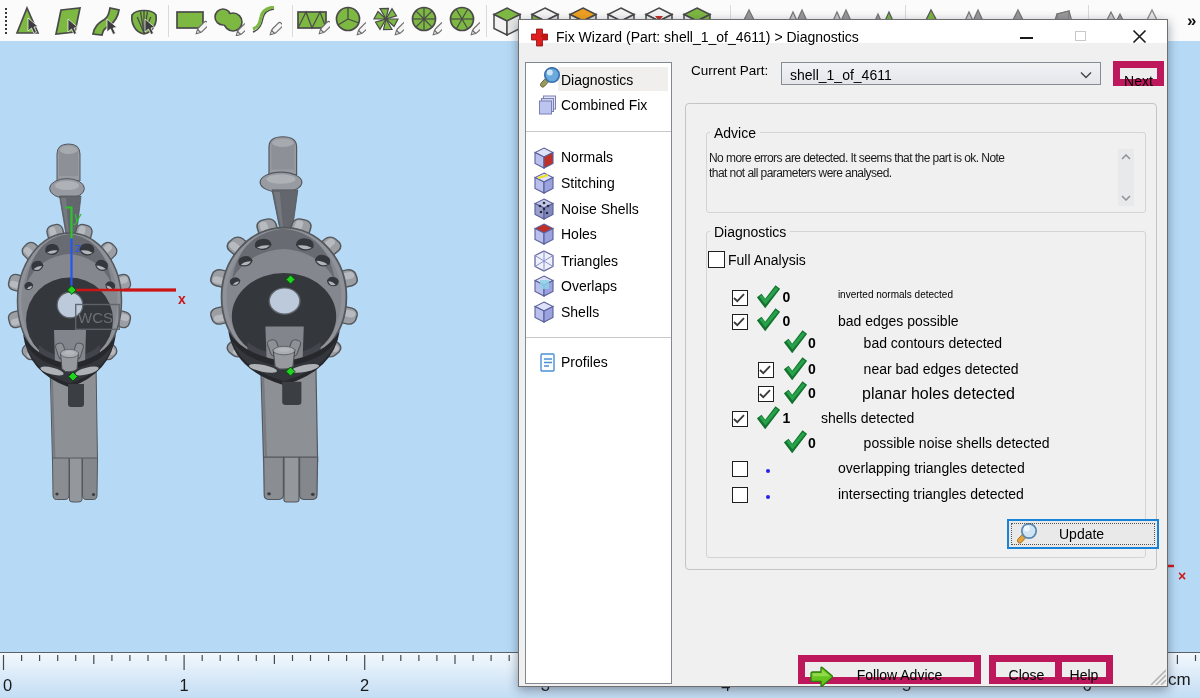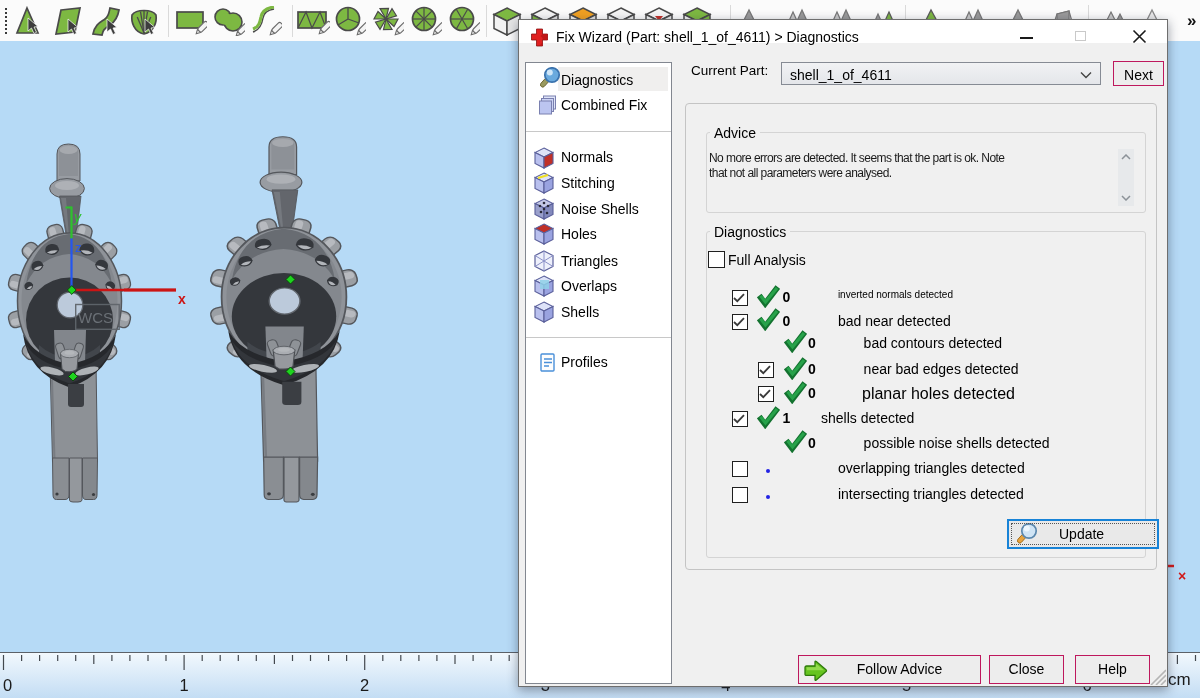--- a/index.html
+++ b/index.html
@@ -8,21 +8,21 @@
   border-top:1.6px solid #5c6168;
   background:linear-gradient(#f2f8fd, #c3ddf4); }
 #dialog { position:absolute; left:518px; top:19px; width:650px; height:668px; background:#f0f0f0; z-index:5;
   border:1px solid #6e6e6e; box-shadow:0 3px 10px rgba(30,40,60,0.45); }
 #titlebar { position:absolute; left:0; top:0; width:100%; height:23px; background:#fff; }
 #sidebar { position:absolute; left:6px; top:42px; width:147px; height:622px; background:#fff;
   border:1px solid #828790; box-shadow:inset 0 0 0 1px #fff; }
 .sbtxt { position:absolute; font-size:14px; color:#000; white-space:nowrap; }
 #combo { position:absolute; left:262px; top:42px; width:320px; height:23px;
   background:linear-gradient(#f1f2f4,#e4e6ea); border:1px solid #868b94; font-size:14px; }
-.btn { position:absolute; background:#ededed; border:1px solid #be185d; text-align:center; font-size:14px; }
+.btn { position:absolute; background:#ededed; border:7px solid #be185d; text-align:center; font-size:14px; }
 .btn span { position:relative; top:5px; }
 #panel { position:absolute; left:166px; top:83px; width:472px; height:467px;
   border:1.5px solid #c4c4c4; border-radius:4px; }
 .group { position:absolute; border:1px solid #d4d4d4; border-radius:3px; }
 .grouplabel { position:absolute; font-size:14px; background:#f0f0f0; padding:0 4px; }
 #updatebtn { position:absolute; left:488px; top:499px; width:152px; height:30px;
   background:#e9e9e9; border:2.5px solid #1883d7; }
 #updatebtn:after { content:""; position:absolute; left:2px; top:2px; right:2px; bottom:2px; border:1px dotted #555; }
 </style></head><body>
 <div id="toolbar">
@@ -551,21 +551,21 @@
     <div style="position:absolute;left:212.5px;top:293.5px;width:16px;height:16px;border:1.7px solid #1f1f1f;background:#fff;box-sizing:border-box">
       <svg width="12" height="12" viewBox="0 0 12 12" style="position:absolute;left:0px;top:0px">
         <path d="M1,7 L4.3,10.2 L11,3.2" stroke="#3a3a3a" stroke-width="1.8" fill="none"></path>
       </svg>
     </div>
     <svg width="23" height="23" viewBox="0 0 23 23" style="position:absolute;left:237.5px;top:288.0px">
       <path d="M2.2,10.5 L8.2,18.5 L20.8,2" stroke="#13722f" stroke-width="5.8" fill="none"></path>
       <path d="M3.6,10.8 L8.5,17 L20,3" stroke="#27a24a" stroke-width="3.2" fill="none"></path>
     </svg>
     <div style="position:absolute;left:263.5px;top:292.5px;font-size:14px;font-weight:bold">0</div>
-    <div style="position:absolute;left:318.9px;top:292.5px;font-size:14px">bad near detected</div>
+    <div style="position:absolute;left:318.9px;top:292.5px;font-size:14px">bad edges possible</div>
     <svg width="23" height="23" viewBox="0 0 23 23" style="position:absolute;left:265px;top:310.0px">
       <path d="M2.2,10.5 L8.2,18.5 L20.8,2" stroke="#13722f" stroke-width="5.8" fill="none"></path>
       <path d="M3.6,10.8 L8.5,17 L20,3" stroke="#27a24a" stroke-width="3.2" fill="none"></path>
     </svg>
     <div style="position:absolute;left:289px;top:314.5px;font-size:14px;font-weight:bold">0</div>
     <div style="position:absolute;left:344.6px;top:314.5px;font-size:14px">bad contours detected</div>
     <div style="position:absolute;left:239px;top:342px;width:16px;height:16px;border:1.7px solid #1f1f1f;background:#fff;box-sizing:border-box">
       <svg width="12" height="12" viewBox="0 0 12 12" style="position:absolute;left:0px;top:0px">
         <path d="M1,7 L4.3,10.2 L11,3.2" stroke="#3a3a3a" stroke-width="1.8" fill="none"></path>
       </svg>
@@ -618,18 +618,18 @@
           <circle cx="9.8" cy="5.6" r="3" fill="#eef7fd"></circle>
         </g>
       </svg>
       <span style="position:absolute;left:50px;top:5px;font-size:14px">Update</span>
     </div>
     <div class="btn" style="left:279px;top:635px;width:183px;height:29px"><svg width="26" height="24" viewBox="0 0 26 24" style="position:absolute;left:4px;top:3px">
         <path d="M2,8.5 Q2,7 3.5,7 L12,7 L12,2.8 Q12,1.6 13.3,2.5 L23,10.8 Q24,11.7 23,12.6 L13.3,20.9 Q12,21.8 12,20.6 L12,16.4 L3.5,16.4 Q2,16.4 2,14.9 Z" fill="#66c420" stroke="#2e7a0a" stroke-width="1.3"></path>
         <path d="M3.5,8.3 L12.8,8.3 L12.8,4.4 L21,11.2 L4,11.2 Z" fill="#9ade55" opacity="0.85"></path>
       </svg><span style="margin-left:20px">Follow Advice</span></div>
     <div class="btn" style="left:470px;top:635px;width:75px;height:29px"><span>Close</span></div>
-    <div class="btn" style="left:556px;top:635px;width:75px;height:29px"><span>Help</span></div>
+    <div class="btn" style="left:536px;top:635px;width:58px;height:29px"><span>Help</span></div>
     <svg width="18" height="18" viewBox="0 0 18 18" style="position:absolute;right:1px;bottom:1px">
       <path d="M13,18 L18,13" stroke="#b5b5b5" stroke-width="1.6"></path>
       <path d="M8,18 L18,8" stroke="#b5b5b5" stroke-width="1.6"></path>
       <path d="M3,18 L18,3" stroke="#b5b5b5" stroke-width="1.6"></path>
     </svg>
   </div>
 </body></html>

